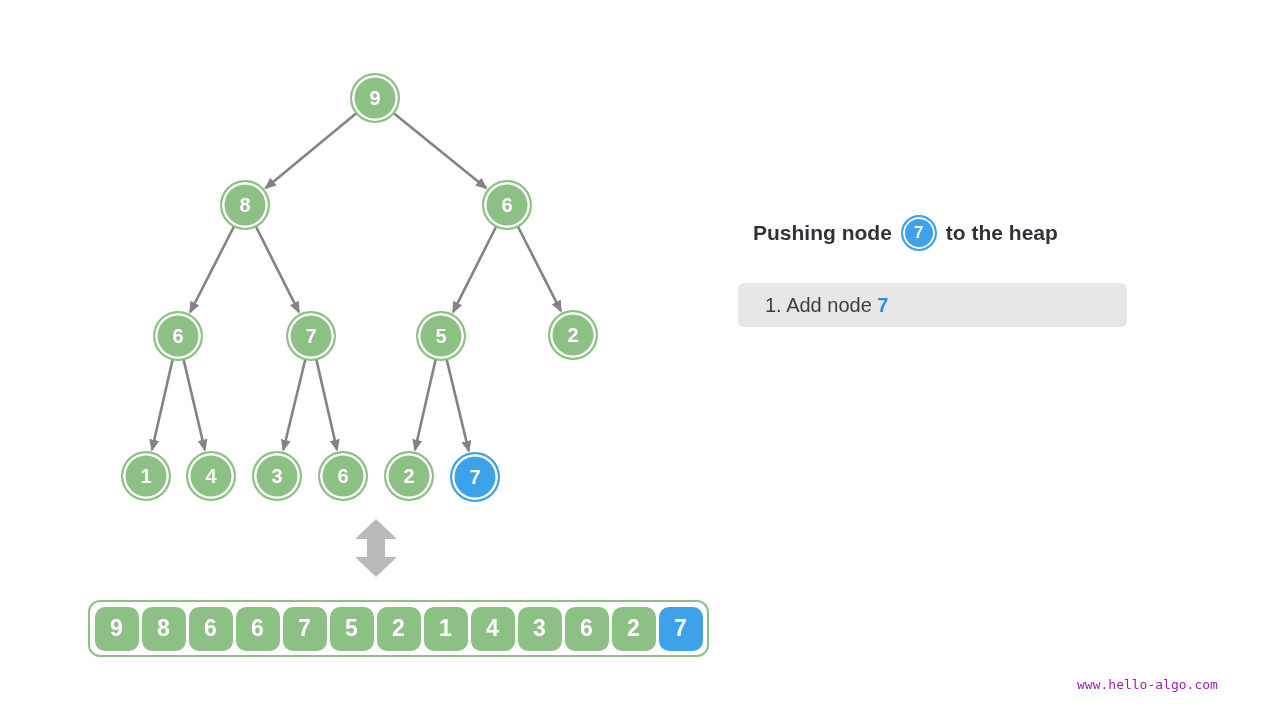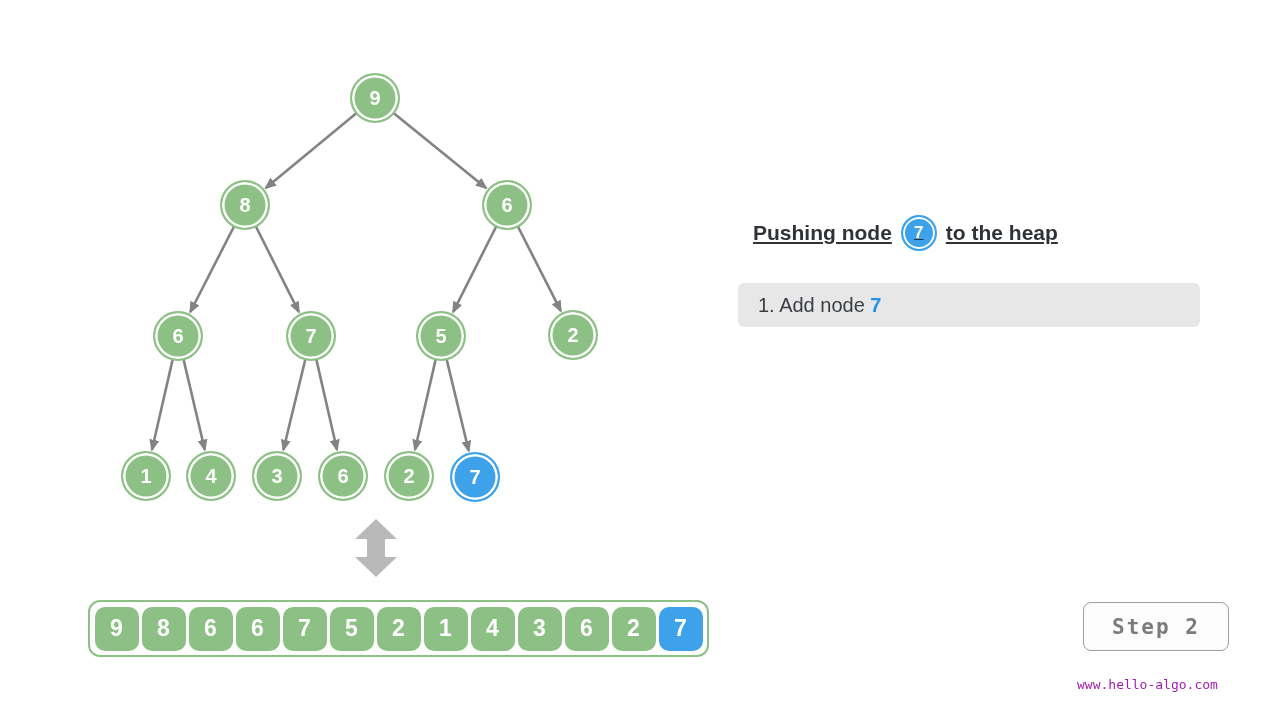--- a/index.html
+++ b/index.html
@@ -20,35 +20,35 @@
     transform:translate(-50%,-50%);
     display:flex;align-items:center;justify-content:center;
     color:#ffffff;font-weight:bold;font-size:20px;
   }
   .node.hl{background:#3DA2E9;border-color:#3DA2E9;}
 
   
   .title-row{
     position:absolute;left:753px;top:212px;height:42px;
     display:flex;align-items:center;gap:9px;
-    font-size:21px;font-weight:bold;color:#2F3338;text-decoration:underline;
+    font-size:21px;font-weight:bold;color:#2F3338;
   }
   .title-node{
     width:32px;height:32px;border-radius:50%;
     background:#3DA2E9;border:2px solid #3DA2E9;
     box-shadow:inset 0 0 0 2px #ffffff;
     display:flex;align-items:center;justify-content:center;
     color:#ffffff;font-size:17px;font-weight:bold;
   }
 
   
   .instruction{
-    position:absolute;left:738px;top:283px;width:462px;height:44px;
+    position:absolute;left:738px;top:283px;width:389px;height:44px;
     background:#E7E7E7;border-radius:6px;
-    display:flex;align-items:center;padding-left:20px;box-sizing:border-box;
+    display:flex;align-items:center;padding-left:27px;box-sizing:border-box;
     font-size:20px;color:#3A3E44;white-space:pre;
   }
   .instruction b{color:#2591E6;}
 
   
   .array{
     position:absolute;left:88px;top:600px;
     border:2.5px solid #8CC084;border-radius:12px;background:#ffffff;
     padding:4.5px;display:flex;gap:3px;
   }
@@ -133,17 +133,16 @@
     <div class="cell">5</div>
     <div class="cell">2</div>
     <div class="cell">1</div>
     <div class="cell">4</div>
     <div class="cell">3</div>
     <div class="cell">6</div>
     <div class="cell">2</div>
     <div class="cell hl">7</div>
   </div>
 
-  <div class="step-badge">Step 2</div>
 
   <div class="watermark">www.hello-algo.com</div>
 
 </div>
 
 </body></html>

